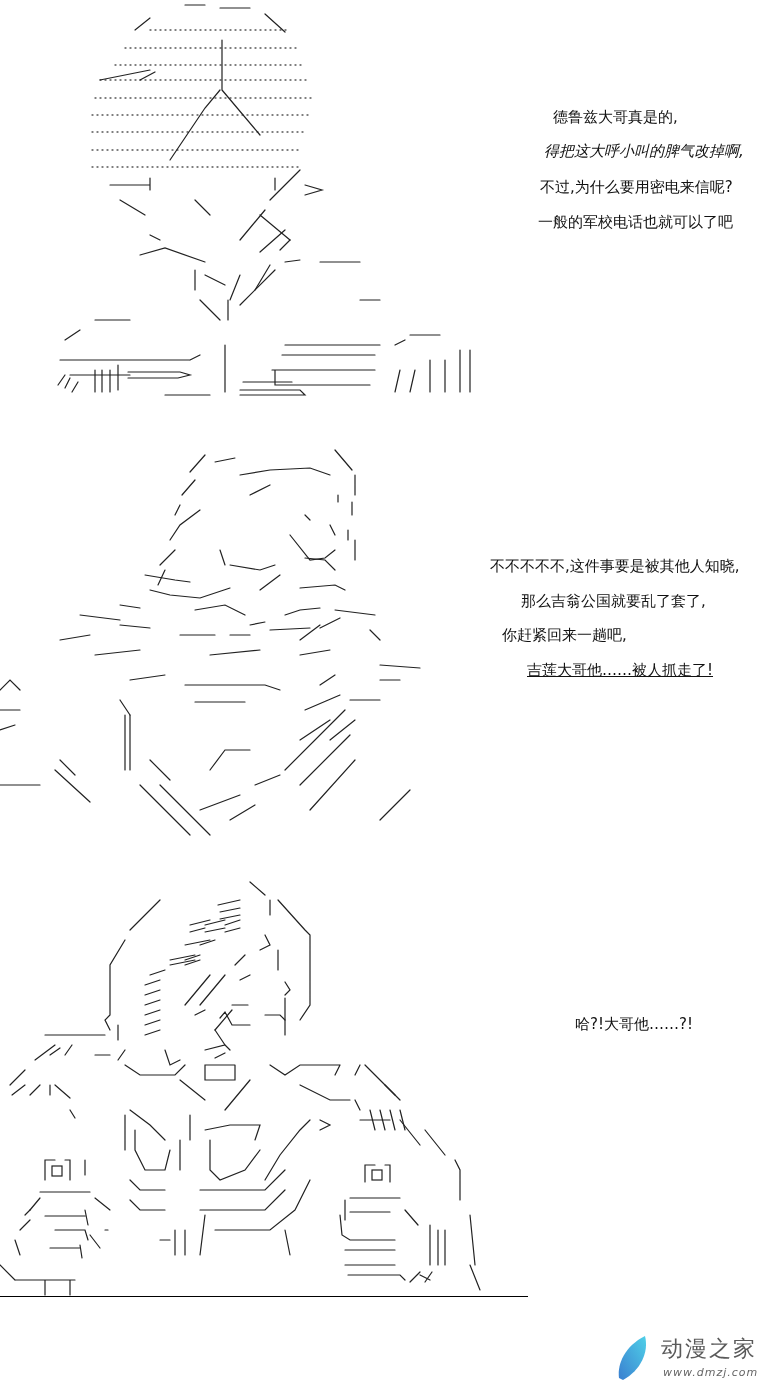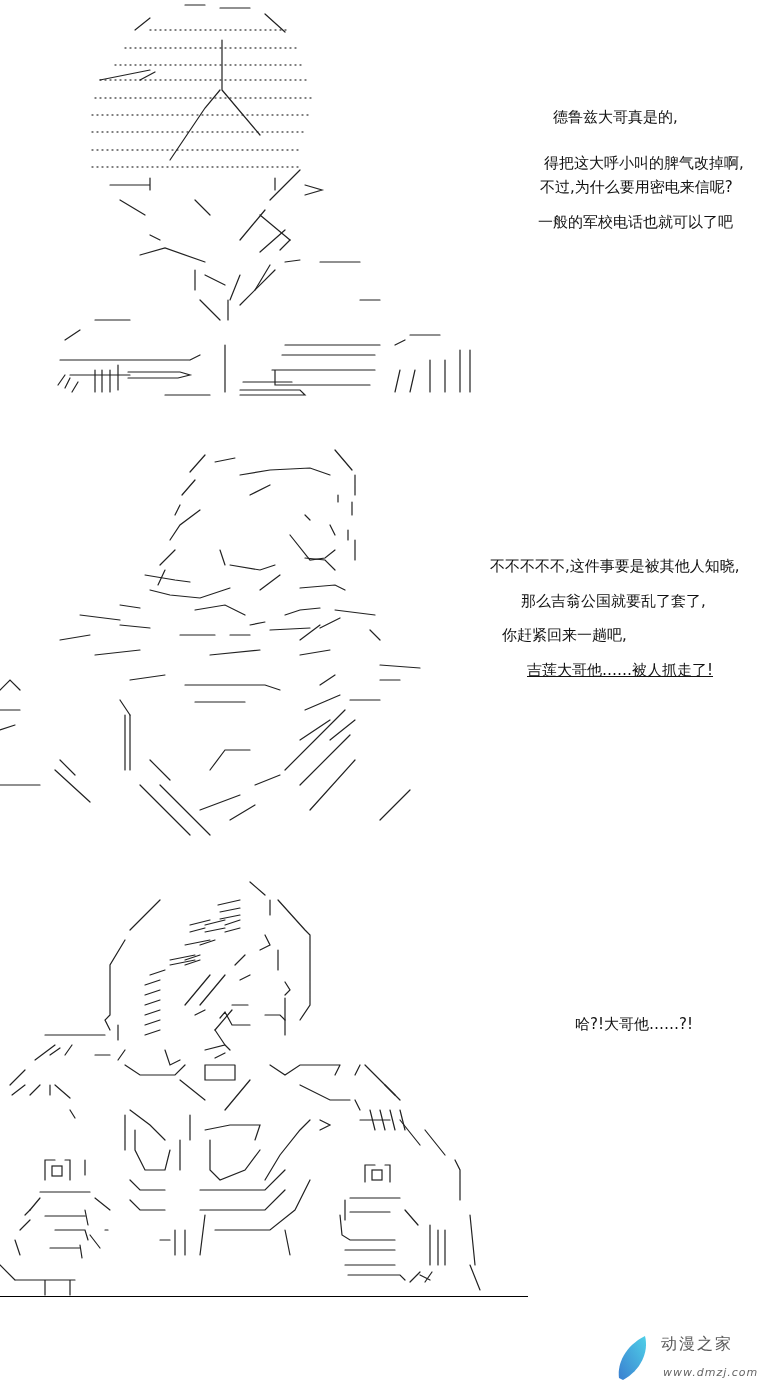--- a/index.html
+++ b/index.html
@@ -8,21 +8,21 @@
   .panel { position: absolute; left: 0; width: 712px; }
   .art { position: absolute; left: 0; top: 0; }
   .art svg { display: block; }
   .art svg * { fill: none; stroke: #222; stroke-width: 1.2; stroke-linecap: round; }
   .art svg .dots { stroke: #555; stroke-dasharray: 1 4; stroke-width: 1.3; }
   .dialogue { position: absolute; font-size: 15px; line-height: 33px; white-space: nowrap; color: #111; }
   .dialogue .line { position: absolute; white-space: nowrap; }
   .baseline-rule { position: absolute; left: 0; top: 1296px; width: 528px; height: 1px; background: #000; }
   .watermark { position: absolute; left: 615px; top: 1328px; width: 160px; height: 60px; }
   .wm-logo { position: absolute; left: 0; top: 4px; width: 36px; height: 50px; }
-  .wm-title { position: absolute; left: 46px; top: 6px; font-size: 16px; color: #5a5a5a; letter-spacing: 2px; font-family: Liberation Mono, monospace; }
+  .wm-title { position: absolute; left: 46px; top: 6px; font-size: 22px; color: #5a5a5a; letter-spacing: 2px; font-family: Liberation Mono, monospace; }
   .wm-url { position: absolute; left: 48px; top: 38px; font-size: 11px; color: #666; font-style: italic; letter-spacing: 1px; }
 </style>
 </head>
 <body>
 
 <div class="panel" style="top:0;height:400px;">
   <div class="art">
     <svg width="500" height="400" viewBox="0 0 500 400">
 
       <path class="dots" d="M150 30 L290 30 M125 48 L300 48 M115 65 L305 65 M100 80 L310 80 M95 98 L312 98 M92 115 L310 115 M92 132 L305 132 M92 150 L300 150 M92 167 L300 167"></path>
@@ -42,21 +42,21 @@
       <path d="M58 385 L65 375 M65 388 L70 378 M72 392 L78 382 M95 370 L95 392 M102 370 L102 392 M110 370 L110 392 M118 365 L118 390"></path>
 
       <path d="M225 345 L225 392 M165 395 L210 395 M240 390 L300 390 L305 395 L240 395 M243 382 L292 382"></path>
 
       <path d="M285 345 L380 345 M282 355 L375 355 M272 370 L375 370 M275 370 L275 385 L370 385 M310 385 L355 385"></path>
       <path d="M395 345 L405 340 M410 335 L440 335 M400 370 L395 392 M415 370 L410 392 M430 360 L430 392 M445 360 L445 392 M460 350 L460 392 M470 350 L470 392"></path>
     </svg>
   </div>
   <div class="dialogue">
     <span class="line" style="left:553px;top:101px;">德鲁兹大哥真是的,</span>
-    <span class="line" style="left:544px;top:147px;">得把这大呼小叫的脾气改掉啊,</span>
+    <span class="line" style="left:544px;top:135px;font-style:italic;">得把这大呼小叫的脾气改掉啊,</span>
     <span class="line" style="left:540px;top:171px;">不过,为什么要用密电来信呢?</span>
     <span class="line" style="left:538px;top:206px;">一般的军校电话也就可以了吧</span>
   </div>
 </div>
 
 <div class="panel" style="top:440px;height:400px;">
   <div class="art">
     <svg width="480" height="400" viewBox="0 0 480 400">
 
       <path d="M190 32 L205 15 M215 22 L235 18 M335 10 L352 30 M182 55 L195 40 M175 75 L180 65 M170 100 L180 85 L200 70 M160 125 L175 110 M158 145 L165 130"></path>

